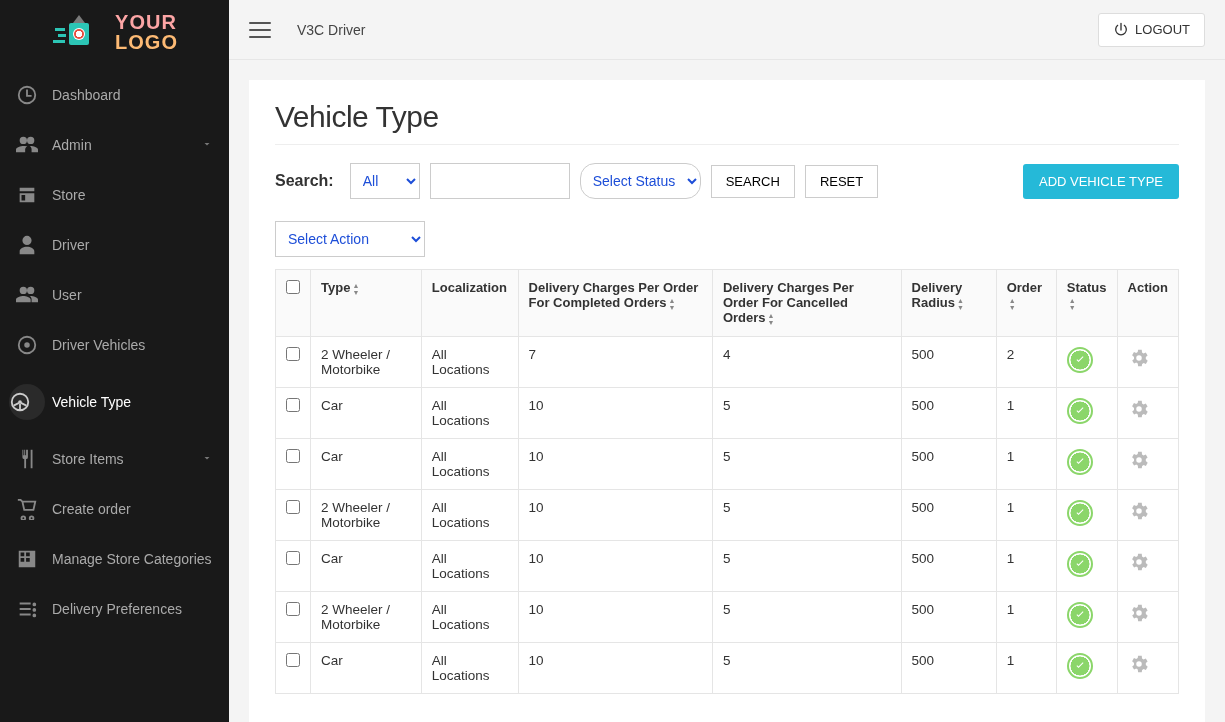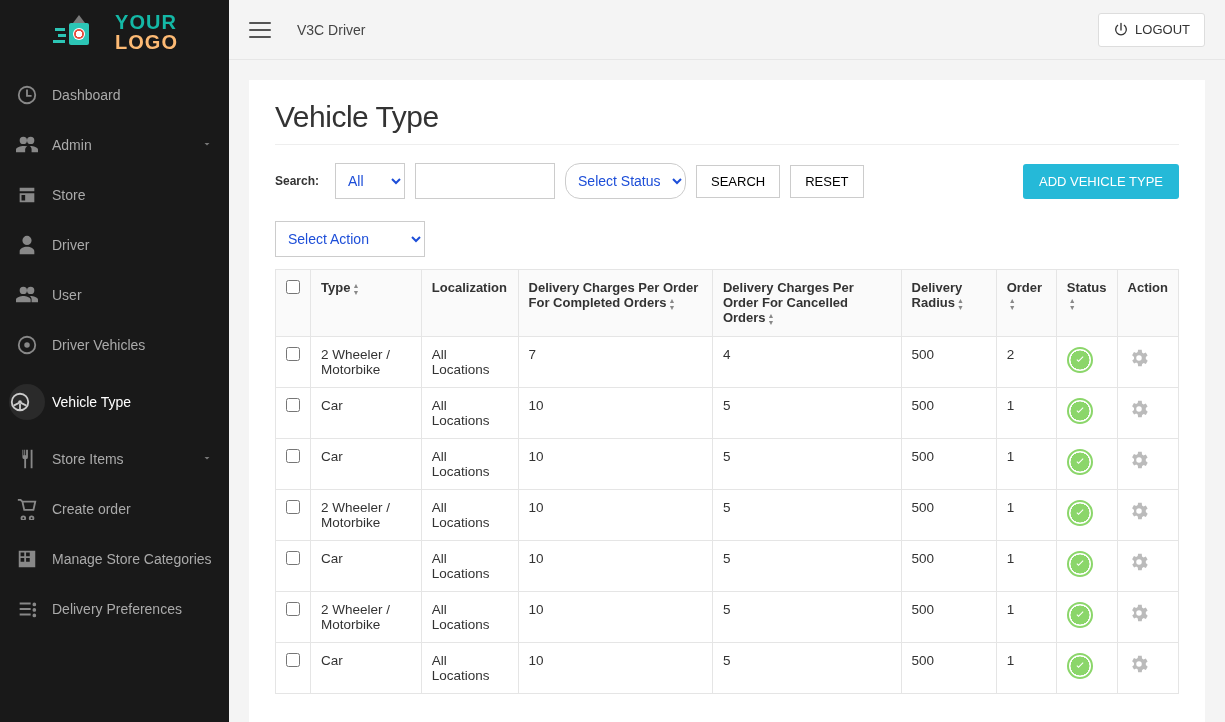--- a/index.html
+++ b/index.html
@@ -4,21 +4,21 @@
 <style>
 * { margin: 0; padding: 0; box-sizing: border-box; }
 body { font-family: -apple-system, BlinkMacSystemFont, "Segoe UI", Arial, sans-serif; background: #fff; color: #333; }
 
 .app { display: flex; min-height: 722px; }
 
 
 .sidebar { width: 229px; background: #191919; color: #ccc; flex-shrink: 0; }
 .logo { display: flex; align-items: center; justify-content: center; padding: 12px 10px 18px 10px; }
 .logo-text { display: flex; flex-direction: column; line-height: 1; margin-left: 8px; }
-.logo-your { color: #14b8a6; font-size: 20px; font-weight: 700; letter-spacing: 1px; }
+.logo-your { color: #fca5a5; font-size: 20px; font-weight: 700; letter-spacing: 1px; }
 .logo-logo { color: #fdba74; font-size: 20px; font-weight: 700; letter-spacing: 1px; }
 .logo-icon { width: 56px; height: 38px; position: relative; }
 .nav { list-style: none; }
 .nav-item { display: flex; align-items: center; padding: 14px 16px; font-size: 14px; cursor: pointer; color: #aaa; position: relative; }
 .nav-item.active { color: #fff; }
 .nav-item .nav-icon { width: 22px; height: 22px; margin-right: 14px; display: inline-flex; align-items: center; justify-content: center; fill: #888; }
 .nav-item.active .nav-icon-wrap { background: #2a2a2a; width: 36px; height: 36px; border-radius: 50%; display: inline-flex; align-items: center; justify-content: center; margin-left: -7px; margin-right: 7px; }
 .nav-item .chev { margin-left: auto; }
 .chev svg { width: 12px; height: 12px; fill: #777; }
 
@@ -29,21 +29,21 @@
 .hamburger span{display:block;height:2px;background:#555;border-radius:1px;}
 .breadcrumb { font-size: 14px; color: #444; }
 .logout-wrap { margin-left: auto; }
 .btn { background: #fff; border: 1px solid #ddd; padding: 8px 14px; font-size: 13px; cursor: pointer; border-radius: 3px; color:#333; display:inline-flex; align-items:center; gap:6px;}
 
 .content { background: #fff; margin: 20px; padding: 20px 26px; flex: 1; margin-bottom:0; padding-bottom:0;}
 .page-title { font-size: 30px; font-weight: 400; color: #333; margin-bottom: 10px; letter-spacing: -0.5px;}
 .divider { border: none; border-top: 1px solid #eee; margin-bottom: 18px; }
 
 .filter-row { display: flex; align-items: center; gap: 10px; margin-bottom: 22px; }
-.filter-label { font-weight: 700; font-size: 12px; margin-right: 6px; }
+.filter-label { font-weight: 700; font-size: 16px; margin-right: 6px; }
 .select, .input { border: 1px solid #ccc; background: #fff; height: 36px; padding: 0 8px; font-size: 14px; color:#1d4ed8;}
 .select { min-width: 70px; }
 .select.status { min-width: 120px; border-radius: 15px; }
 .select.action { min-width: 150px; }
 .input { width: 140px; }
 .btn-primary { background: #25b9d8; border: none; color: #fff; padding: 10px 16px; font-size: 13px; font-weight: 400; cursor: pointer; border-radius: 3px; margin-left: auto; }
 .btn-search, .btn-reset { background: #fff; border: 1px solid #ccc; padding: 8px 14px; font-size: 13px; cursor: pointer; }
 
 .action-row { margin-bottom: 12px; }
 

